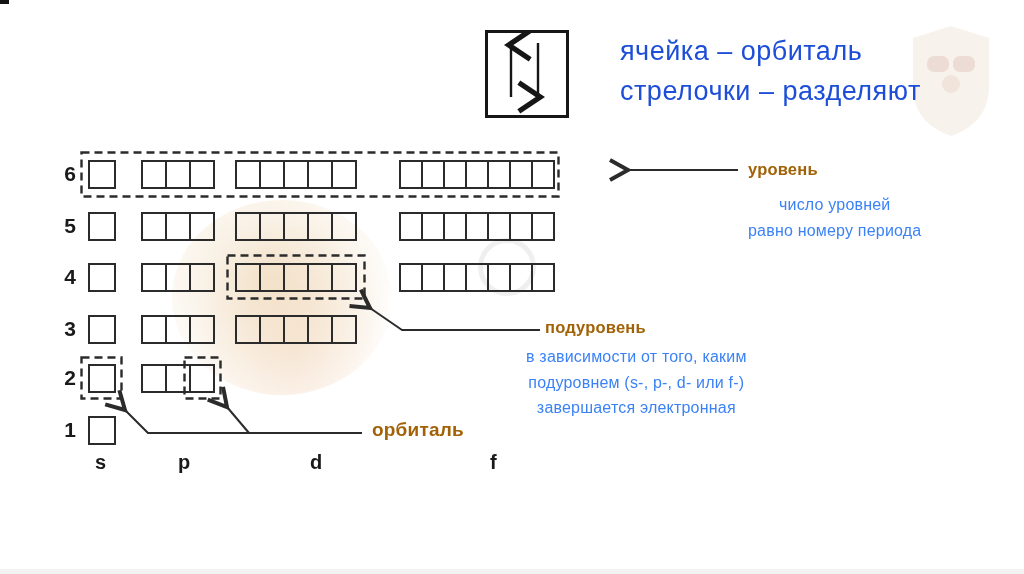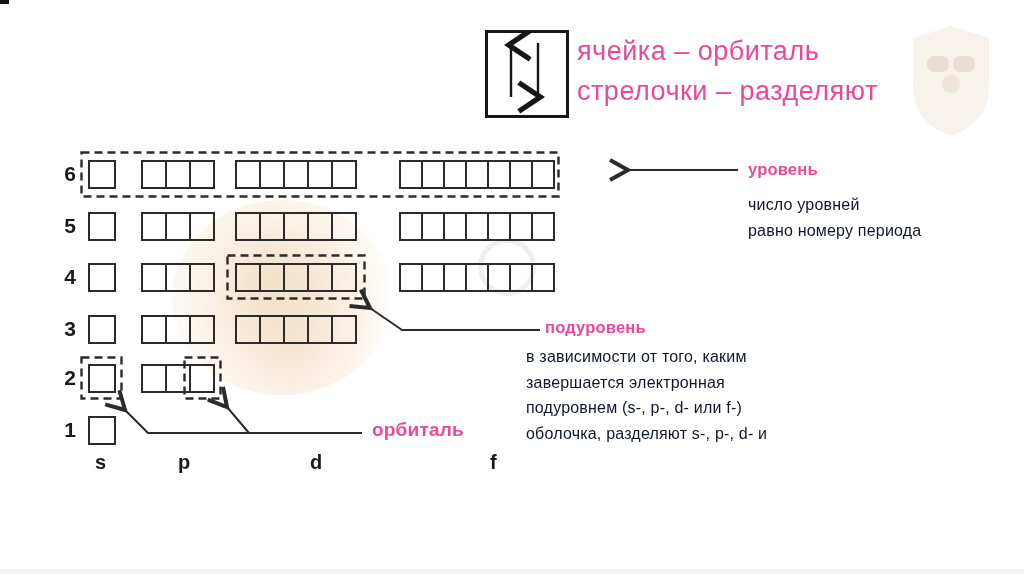--- a/index.html
+++ b/index.html
@@ -4,32 +4,32 @@
 <style>
   html,body{margin:0;padding:0;background:#fff;}
   #page{position:relative;width:1024px;height:574px;background:#ffffff;overflow:hidden;
         font-family:"Liberation Sans",sans-serif;}
   
   .title{position:absolute;left:110px;top:24px;font-family:"Liberation Serif",serif;
          font-weight:bold;font-size:52px;color:#101010;letter-spacing:1px;}
   
   .legend-box{position:absolute;left:485px;top:30px;width:84px;height:88px;
               border:3px solid #161616;box-sizing:border-box;background:#fff;}
-  .legend-text{position:absolute;left:577px;top:31px;font-size:27px;line-height:40px;
-               color:#ec4899;letter-spacing:.5px;}
+  .legend-text{position:absolute;left:620px;top:31px;font-size:27px;line-height:40px;
+               color:#1d4ed8;letter-spacing:.5px;}
   
   .cell{border:2px solid #2b2b2b;height:29px;box-sizing:border-box;background:transparent;}
   .cell + .cell{margin-left:-2px;}
   .orb-group{position:absolute;display:flex;}
   .lvl-num{position:absolute;left:56px;width:28px;text-align:center;
            font-size:21px;font-weight:600;color:#1a1a1a;}
   .col-label{position:absolute;top:451px;font-size:20px;font-weight:600;color:#1a1a1a;}
   
-  .ann-label{position:absolute;font-size:16.5px;font-weight:bold;color:#ec4899;letter-spacing:.2px;}
-  .ann-note{position:absolute;font-size:16px;line-height:25.5px;color:#0f172a;letter-spacing:.2px;}
+  .ann-label{position:absolute;font-size:16.5px;font-weight:bold;color:#a16207;letter-spacing:.2px;}
+  .ann-note{position:absolute;font-size:16px;line-height:25.5px;color:#3b82f6;letter-spacing:.2px;text-align:center;}
   svg.arrow,svg.dash{position:absolute;overflow:visible;}
   
   .wm-center{position:absolute;left:172px;top:200px;width:220px;height:195px;border-radius:50%;
      background:
        radial-gradient(ellipse at 45% 40%, rgba(233,205,162,.50), rgba(243,228,204,.28) 55%, rgba(255,255,255,0) 75%),
        radial-gradient(ellipse at 55% 75%, rgba(238,190,150,.35), rgba(255,255,255,0) 60%);}
   .wm-ring{position:absolute;left:478px;top:238px;width:58px;height:58px;border-radius:50%;
            border:5px solid rgba(140,140,140,.14);box-sizing:border-box;}
   .edge-mark-top{position:absolute;left:0;top:0;width:9px;height:4px;background:#141414;}
   .edge-strip-bottom{position:absolute;left:0;top:569px;width:1024px;height:5px;background:#f3f3f3;}
@@ -210,23 +210,22 @@
     <defs>
       <marker id="ahS" markerWidth="16" markerHeight="16" refX="3" refY="7" orient="auto">
         <path d="M12,2 L3,7 L12,12" fill="none" stroke="#2b2b2b" stroke-width="2"></path>
       </marker>
     </defs>
     <path d="M 182,34 L 44,34 L 12,12" fill="none" stroke="#2b2b2b" stroke-width="2" stroke-linejoin="round" marker-end="url(#ahS)"></path>
   </svg>
   <div class="ann-label" style="left:545px;top:318px;">подуровень</div>
   <div class="ann-note" style="left:526px;top:344px;">
     <div>в зависимости от того, каким</div>
+    <div>подуровнем (s-, p-, d- или f-)</div>
     <div>завершается электронная</div>
-    <div>подуровнем (s-, p-, d- или f-)</div>
-    <div>оболочка, разделяют s-, p-, d- и</div>
   </div>
 
   <svg class="arrow" style="left:112px;top:398px;" width="256" height="42" viewBox="0 0 256 42">
     <defs>
       <marker id="ahO" markerWidth="16" markerHeight="16" refX="3" refY="7" orient="auto">
         <path d="M12,2 L3,7 L12,12" fill="none" stroke="#2b2b2b" stroke-width="2"></path>
       </marker>
     </defs>
     <path d="M 250,35 L 36,35 L 13,12" fill="none" stroke="#2b2b2b" stroke-width="2" stroke-linejoin="round" marker-end="url(#ahO)"></path>
     <path d="M 137,35 L 115,9" fill="none" stroke="#2b2b2b" stroke-width="2" marker-end="url(#ahO)"></path>

